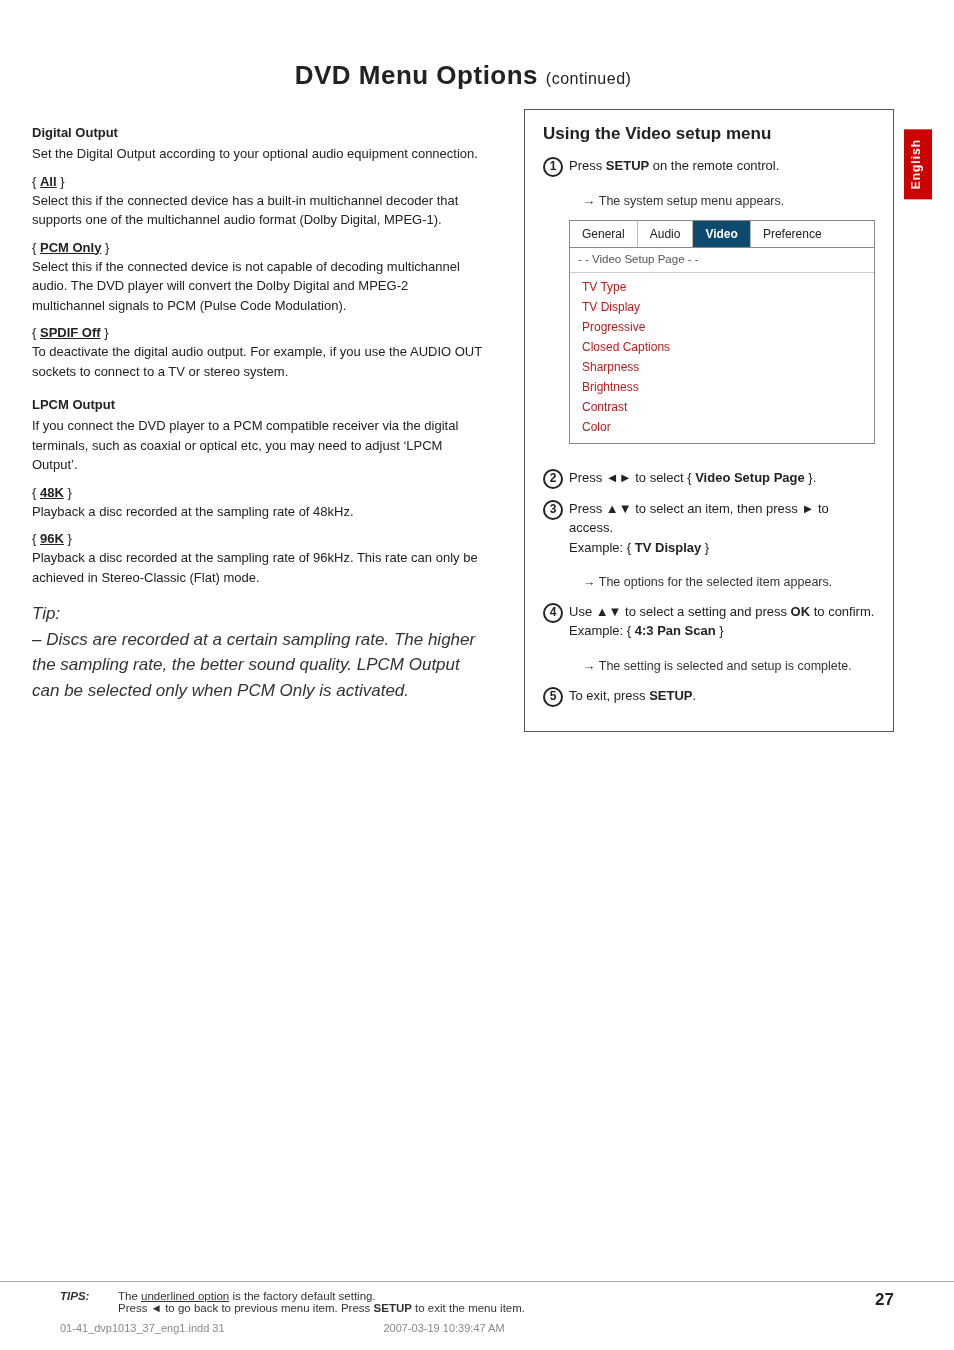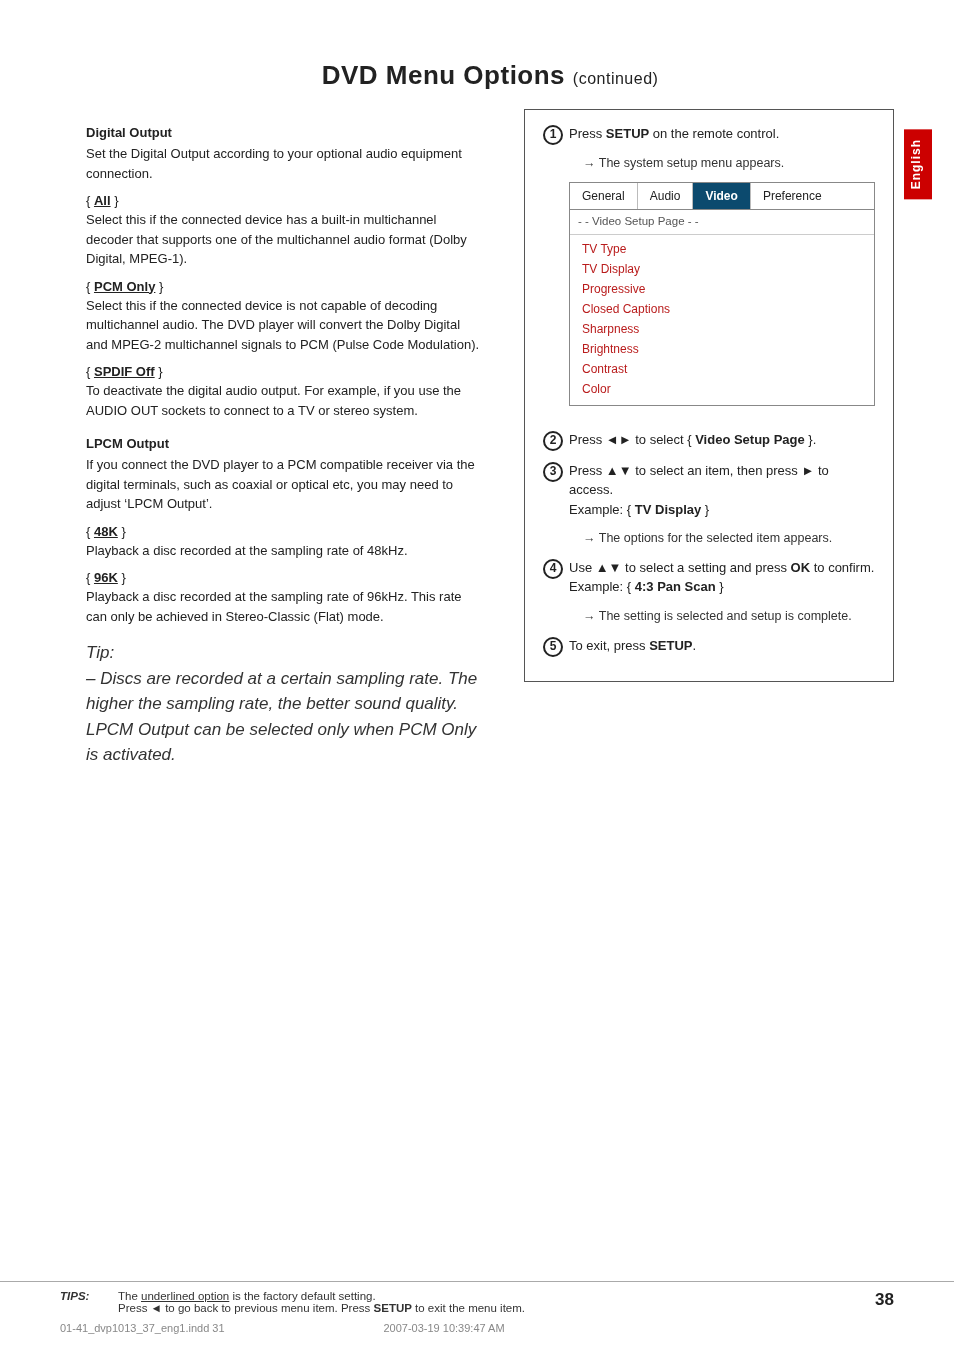--- a/index.html
+++ b/index.html
@@ -9,21 +9,21 @@
       background: #fff;
       font-family: Arial, Helvetica, sans-serif;
       font-size: 13px;
       color: #222;
       position: relative;
     }
 
     .page-outer {
       width: 954px;
       min-height: 1350px;
-      padding: 60px 60px 40px 86px;
+      padding: 60px 60px 40px 32px;
       position: relative;
       background: #fff;
     }
 
     
     .page-title {
       text-align: center;
       font-size: 26px;
       font-weight: bold;
       color: #222;
@@ -155,21 +155,21 @@
 
     .step-content {
       flex: 1;
     }
 
     .step-content .sub-arrow {
       display: block;
       padding-left: 14px;
       font-size: 12.5px;
       color: #333;
-      margin-top: 10px;
+      margin-top: 16px;
     }
 
     
     .setup-menu-table {
       border: 1.5px solid #888;
       margin: 10px 0 14px 0;
       width: 100%;
       font-size: 12px;
     }
 
@@ -300,20 +300,21 @@
       </div>
 
     </div>
 
     <div class="right-col">
 
       <div class="english-tab">English</div>
 
       <div class="right-section-box">
 
+        <div class="right-section-title">Using the Video setup menu</div>
 
         <div class="step">
           <span class="step-num circle">1</span>
           <div class="step-content">
             <span>Press <strong>SETUP</strong> on the remote control.</span>
             <span class="sub-arrow">→ The system setup menu appears.</span>
 
             
             <div class="setup-menu-table">
               <div class="tabs-row">
@@ -375,21 +376,21 @@
   </div>
 
   <div class="bottom-bar">
     <span class="tips-label">TIPS:</span>
     <div>
       <span>The <u>underlined option</u> is the factory default setting.</span><br>
       <span>Press ◄ to go back to previous menu item. Press <strong>SETUP</strong> to exit the menu item.</span>
     </div>
   </div>
 
-  <div class="page-number">38</div>
+  <div class="page-number">27</div>
 
   <div class="footer-note">
     <span>01-41_dvp1013_37_eng1.indd  31</span>
     &nbsp;&nbsp;&nbsp;&nbsp;&nbsp;&nbsp;&nbsp;&nbsp;&nbsp;&nbsp;&nbsp;&nbsp;&nbsp;&nbsp;&nbsp;&nbsp;&nbsp;&nbsp;&nbsp;&nbsp;&nbsp;&nbsp;&nbsp;&nbsp;&nbsp;&nbsp;&nbsp;&nbsp;&nbsp;&nbsp;&nbsp;&nbsp;&nbsp;&nbsp;&nbsp;&nbsp;&nbsp;&nbsp;&nbsp;&nbsp;&nbsp;&nbsp;&nbsp;&nbsp;&nbsp;&nbsp;&nbsp;&nbsp;&nbsp;&nbsp;
     <span>2007-03-19   10:39:47 AM</span>
   </div>
 
 </div>
 
 </body></html>

